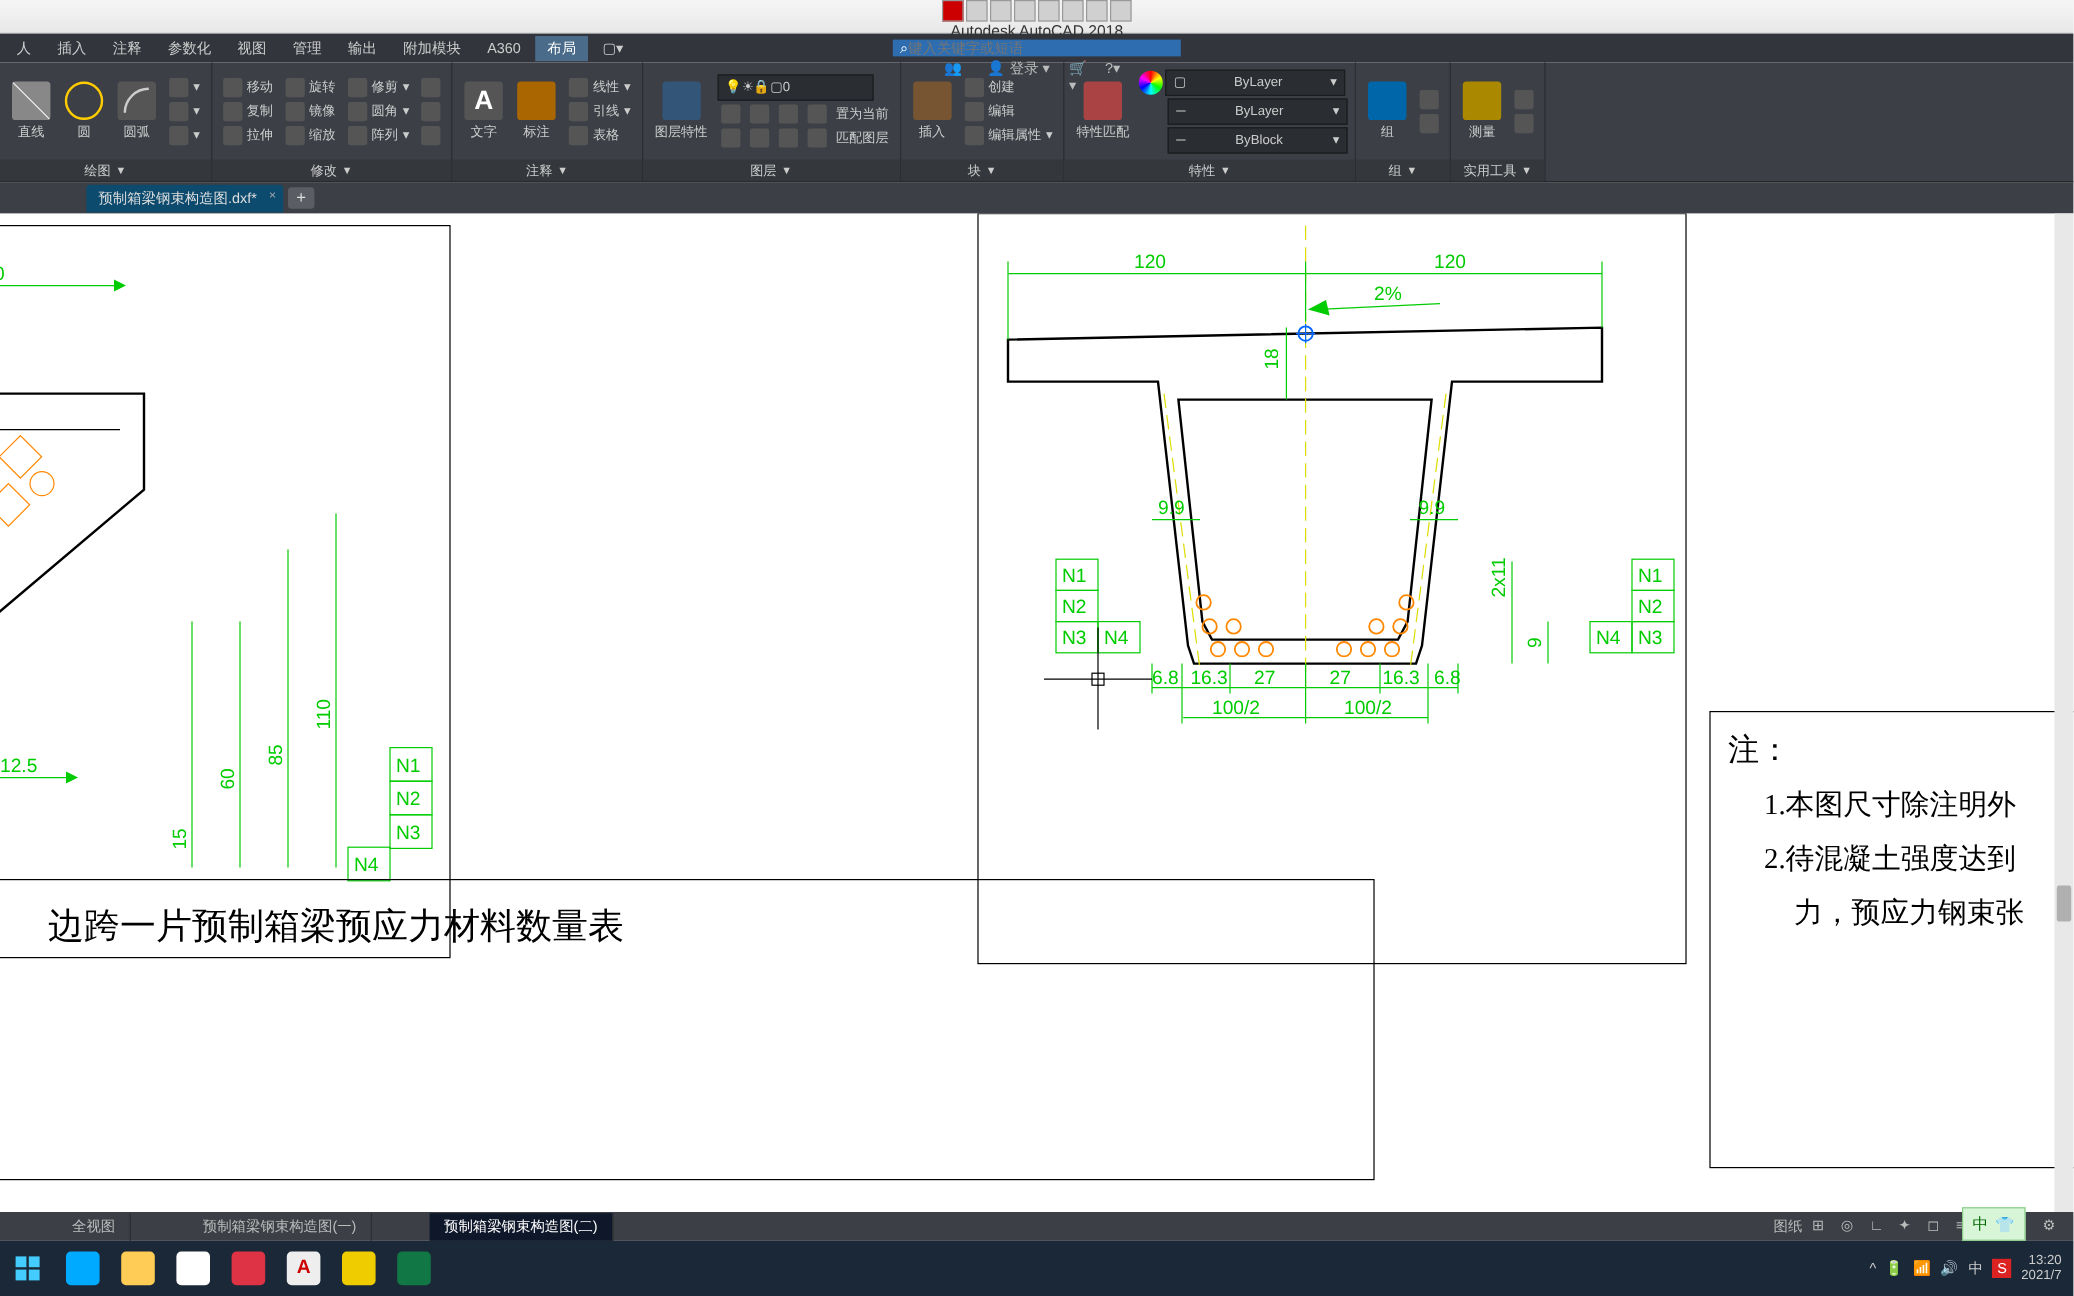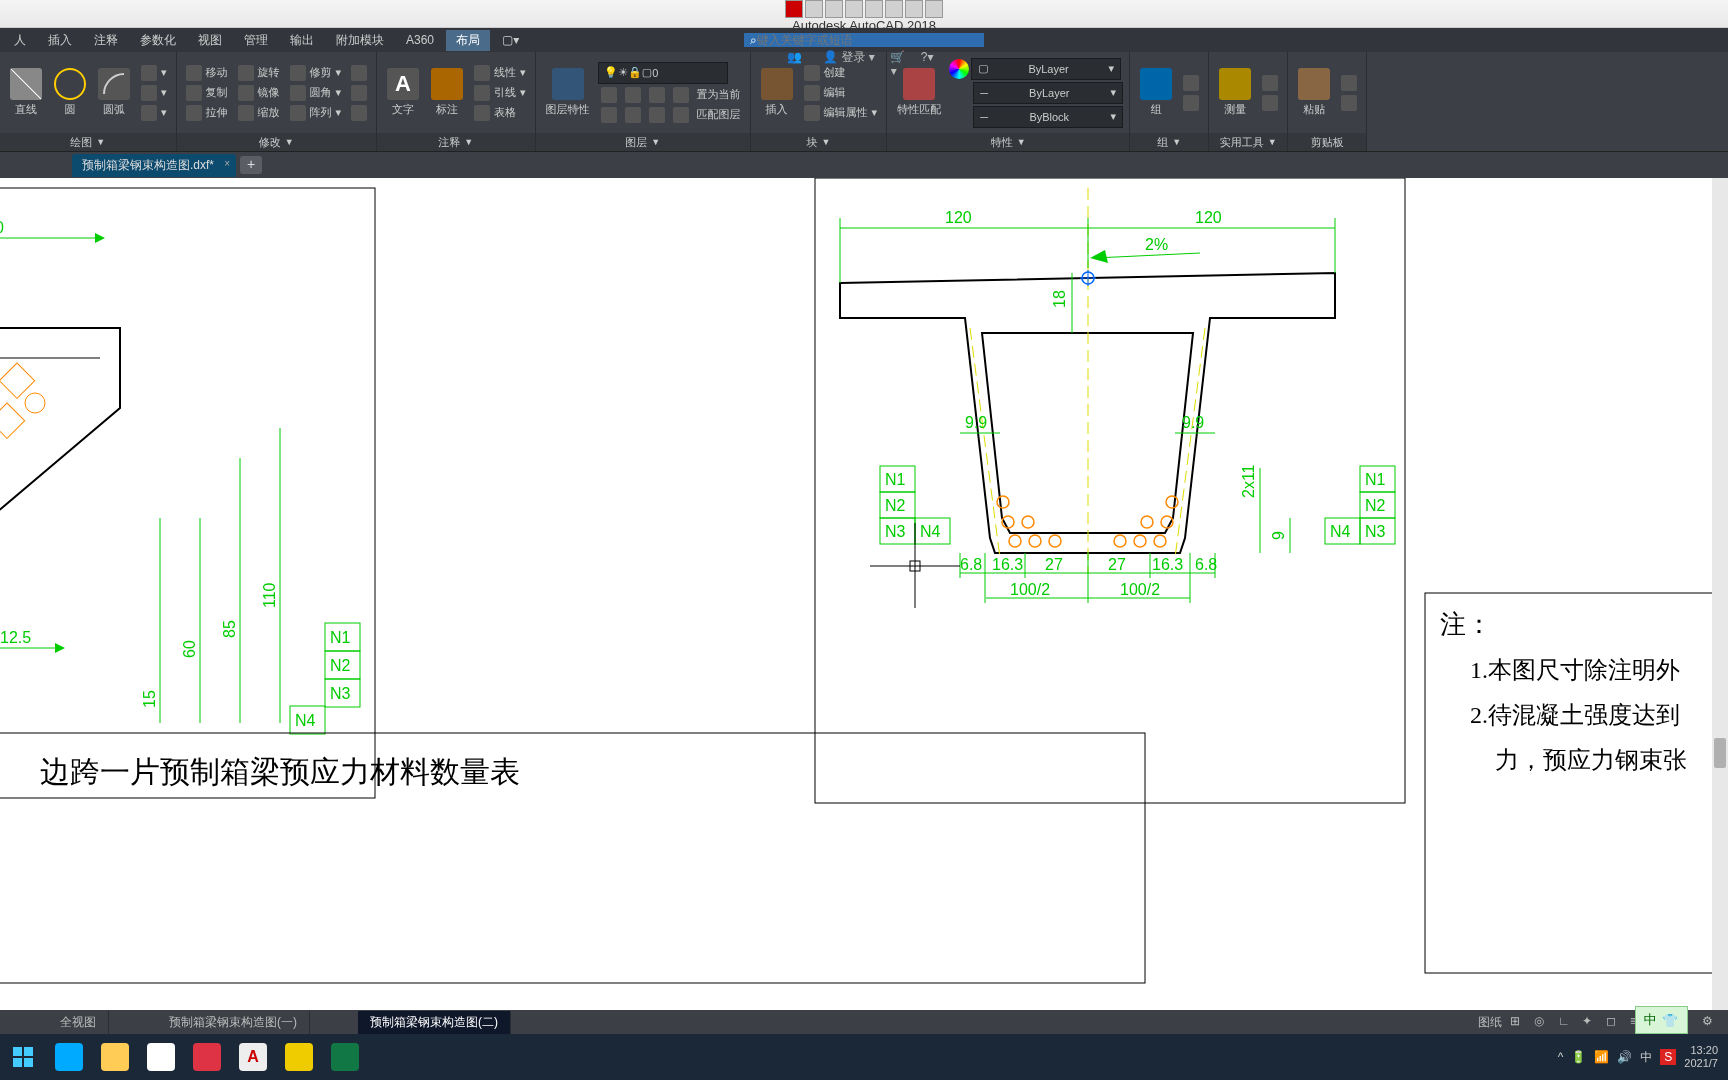--- a/index.html
+++ b/index.html
@@ -368,39 +368,20 @@
             <span class="ic"></span>
           </div>
         </div>
     </div>
     <div class="panel-title">
         <span>实用工具</span>
         <span class="dd">▼</span>
       </div>
   </div>
 
-  <div class="panel">
-    <div class="panel-body">
-      <div class="big-btn">
-          <div class="icon" style="background:#864"></div>
-          <span>粘贴</span>
-        </div>
-      <div class="col">
-          <div class="sm-btn">
-            <span class="ic"></span>
-          </div>
-          <div class="sm-btn">
-            <span class="ic"></span>
-          </div>
-        </div>
-    </div>
-    <div class="panel-title">
-        <span>剪贴板</span>
-      </div>
-  </div>
 </div>
 
 <div class="doc-tabs">
   <div style="width:60px"></div>
   <div class="doc-tab">
     <span>预制箱梁钢束构造图.dxf*</span>
     <span class="x">×</span>
   </div>
   <div class="doc-newtab">+</div>
 </div>

